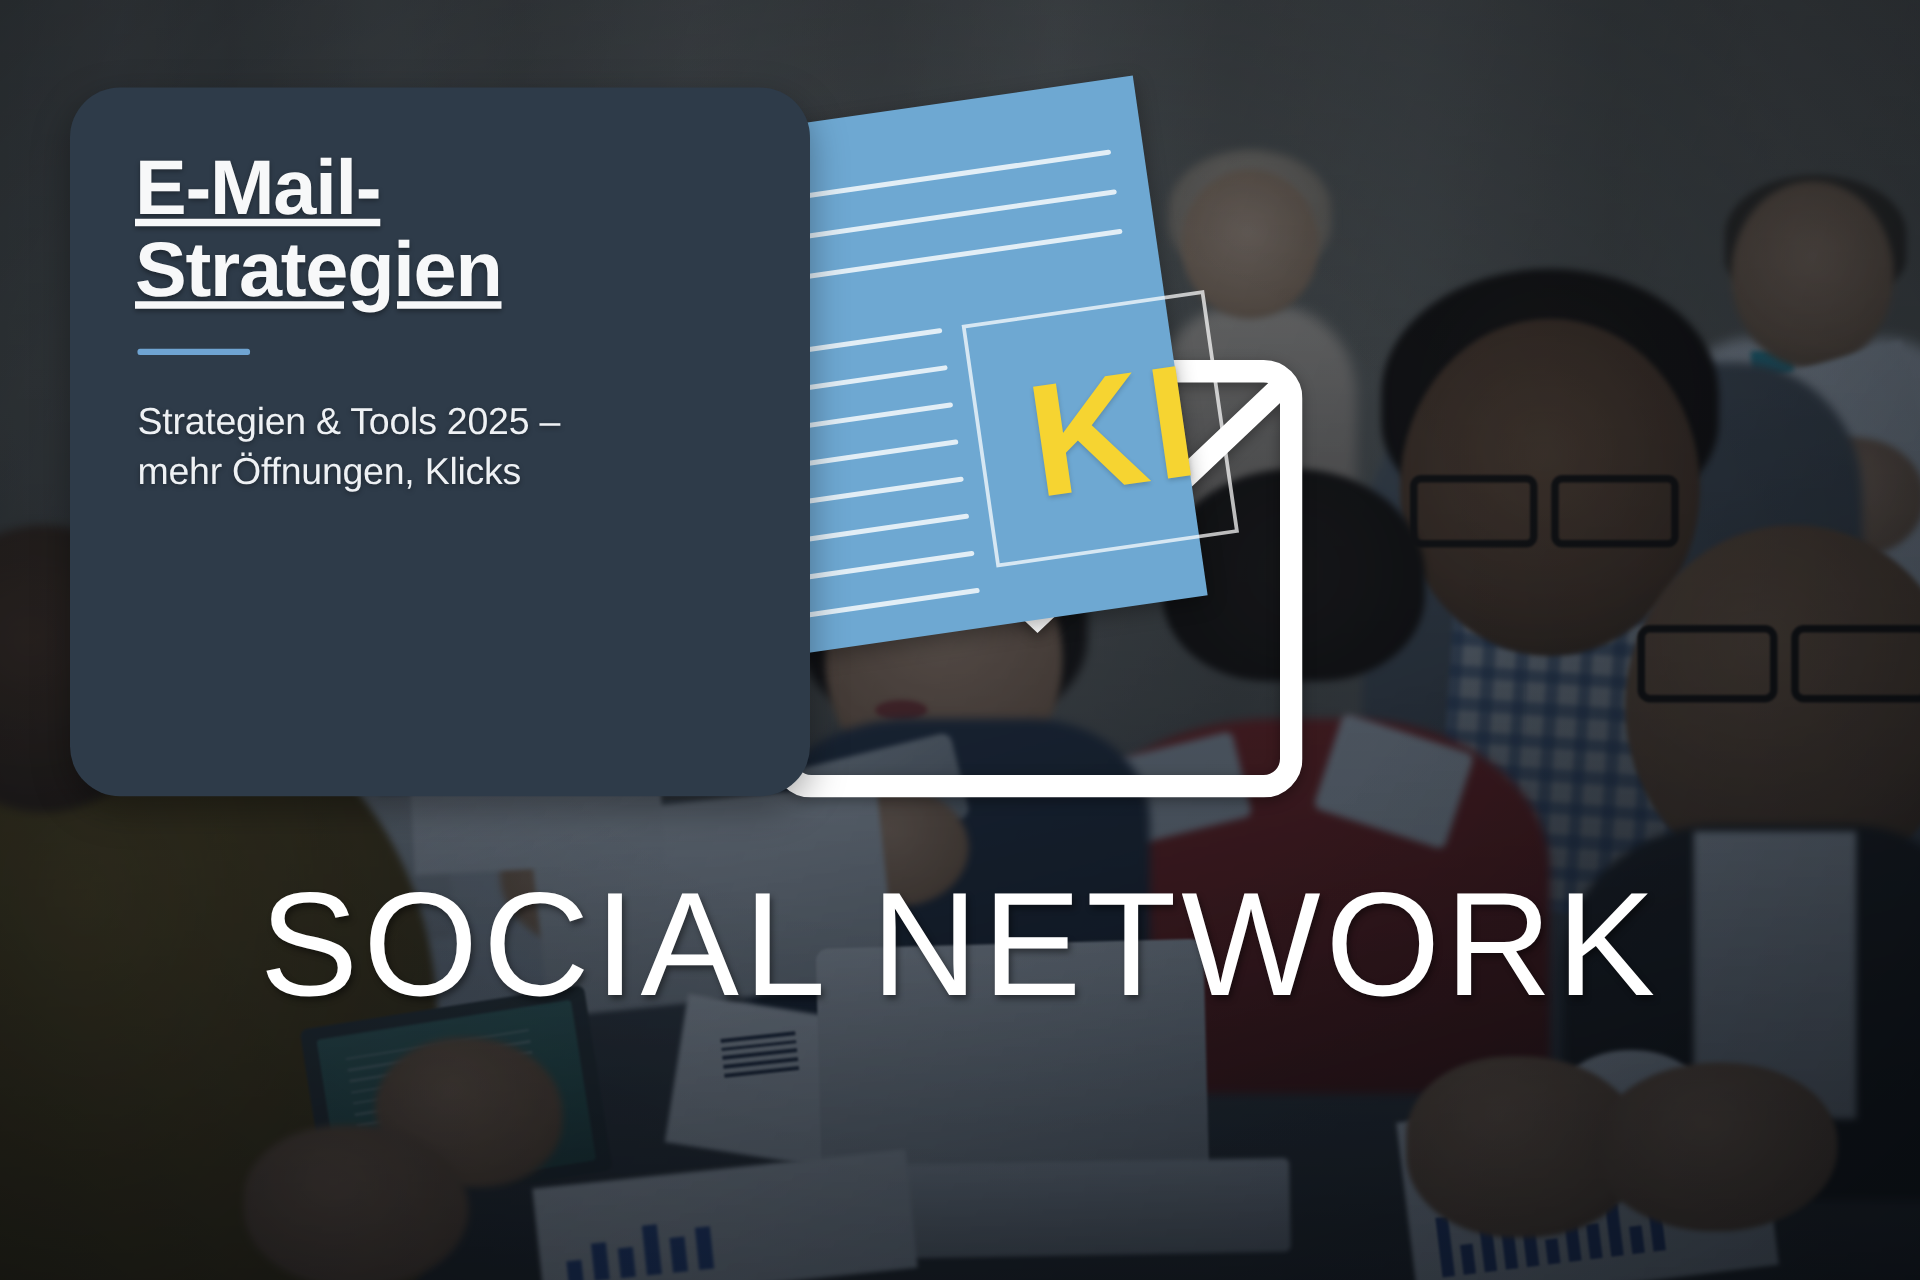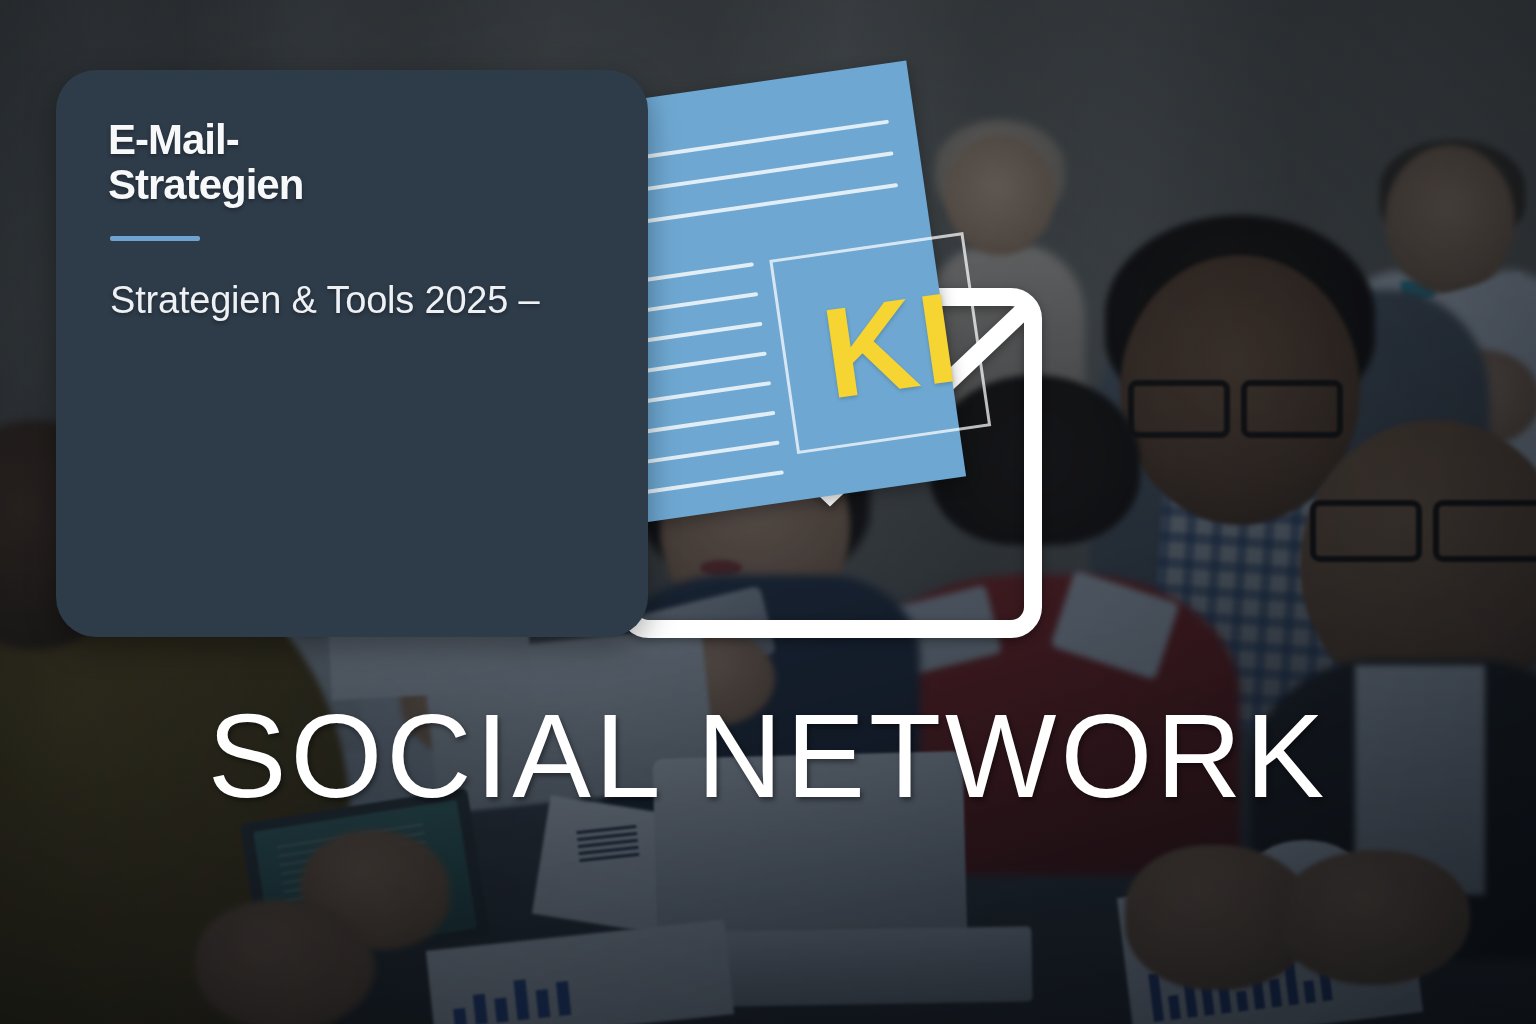--- a/index.html
+++ b/index.html
@@ -253,29 +253,30 @@
 
   
   .card{
     position:absolute;left:56px;top:70px;width:592px;height:567px;
     background:#2e3b49;border-radius:40px;
     box-shadow:0 10px 30px rgba(0,0,0,.35);
     padding:48px 54px 0 52px;
   }
   .card h1{
     margin:0;color:#f7f8f9;font-weight:700;
-    font-size:42px;line-height:1.07;letter-spacing:-1px;
+    font-size:62px;line-height:1.07;letter-spacing:-1px;
     text-shadow:0 2px 4px rgba(0,0,0,.35);
+    text-decoration:underline;
   }
   .card .rule{
     margin:28px 0 0 2px;width:90px;height:5px;background:#6fa4d2;border-radius:2px;
   }
   .card p.sub{
     margin:34px 0 0 2px;color:#eef1f4;font-weight:400;
-    font-size:38px;line-height:1.33;letter-spacing:-.2px;
+    font-size:30px;line-height:1.33;letter-spacing:-.2px;
     text-shadow:0 2px 4px rgba(0,0,0,.35);
   }
 
   
   .wordmark{
     position:absolute;left:0;right:0;top:697px;text-align:center;
     color:#ffffff;font-weight:400;font-size:118px;line-height:1;
     letter-spacing:4px;white-space:nowrap;
     text-shadow:2px 3px 5px rgba(0,0,0,.42);
     font-family:"Liberation Sans","DejaVu Sans",sans-serif;
@@ -411,19 +412,19 @@
   </div>
 
   <div class="card">
     <h1>
       <span>E-Mail-</span><br>
       <span>Strategien</span><br>
     </h1>
     <div class="rule"></div>
     <p class="sub">
       <span>Strategien &amp; Tools 2025 –</span><br>
-      <br>
+      <span>mehr Öffnungen, Klicks</span><br>
     </p>
   </div>
 
   <div class="wordmark">SOCIAL NETWORK</div>
 
 </div>
 
 </body></html>

